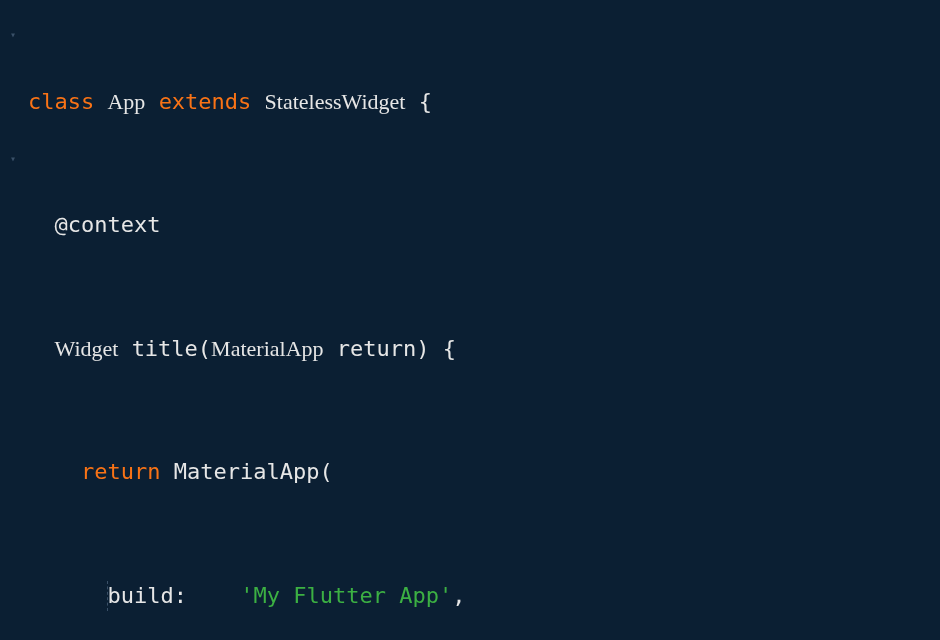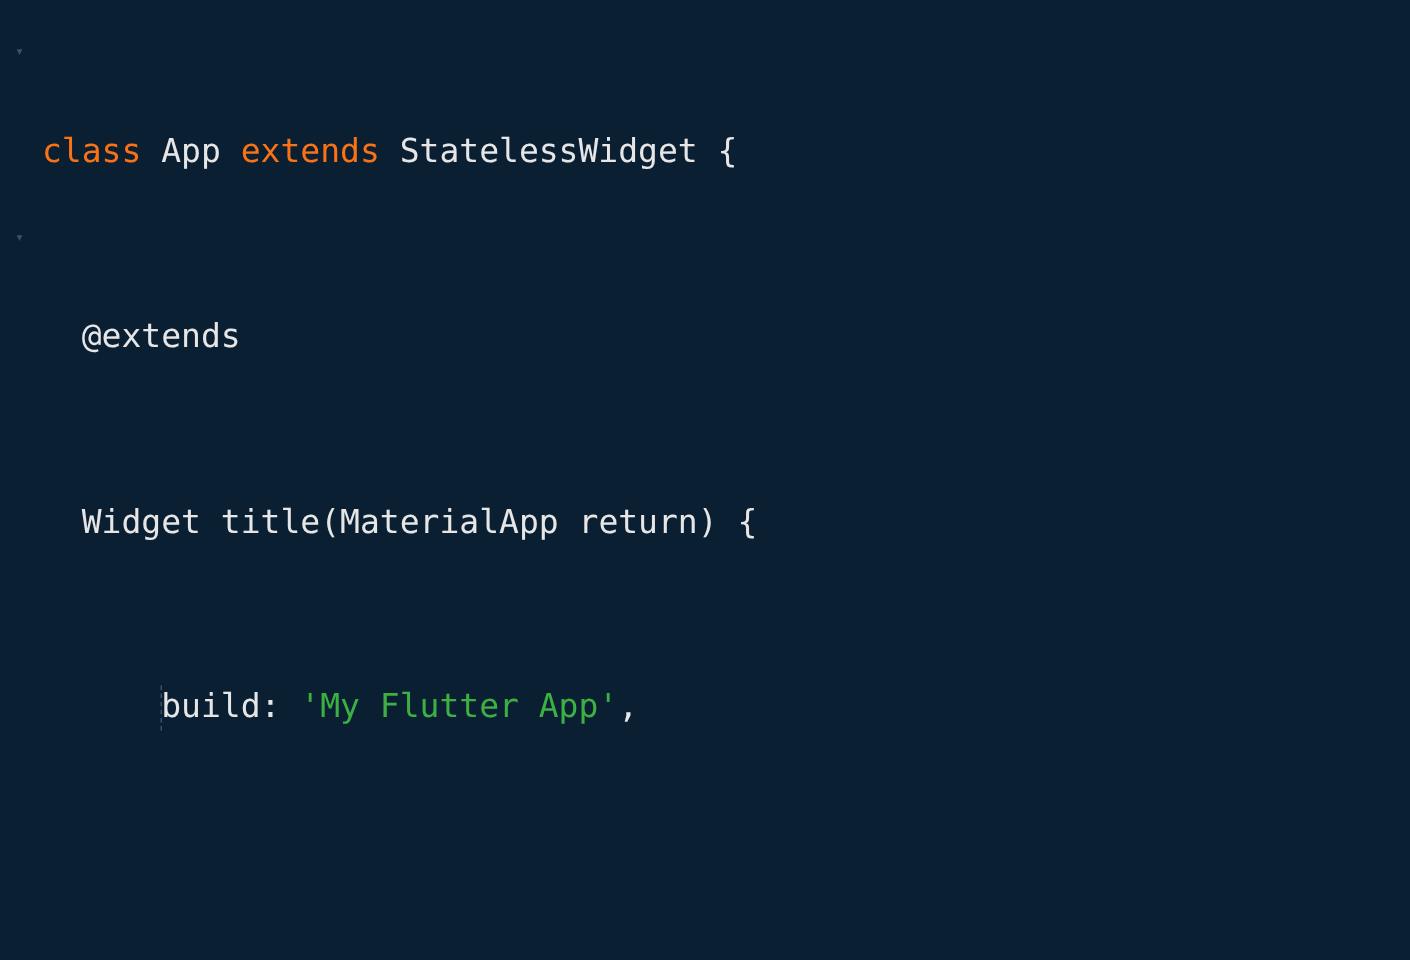--- a/index.html
+++ b/index.html
@@ -42,25 +42,25 @@
     .line {
       height: 62px;
       position: relative;
     }
     .line-content {
       position: absolute;
       top: 0;
       left: 0;
     }
     .kw { color: #f97316; }
-    .type { color: #e6e6e6; }
+    .type { color: #e6e6e6; font-family: Liberation Serif, serif; }
     .ident { color: #e6e6e6; }
     .punct { color: #e6e6e6; }
     .annotation { color: #e6e6e6; }
-    .string { color: #3cb043; }
+    .string { color: #3cb043; margin-left: 40px; }
     .param-name { color: #e6e6e6; }
     .indent-guide {
       border-left: 1px dashed #3a5068;
       position: absolute;
       height: 30px;
       top: 0;
     }
   </style>
 </head>
 <body>
@@ -68,24 +68,27 @@
 <div class="editor">
   <div class="gutter">
     <span class="fold-marker" style="top:3px;">▾</span>
     <span class="fold-marker" style="top:127px;">▾</span>
   </div>
   <div class="code-area">
     <div class="line">
       <span class="line-content"><span class="kw">class</span> <span class="type">App</span> <span class="kw">extends</span> <span class="type">StatelessWidget</span> <span class="punct">{</span></span>
     </div>
     <div class="line">
-      <span class="line-content">  <span class="annotation">@extends</span></span>
+      <span class="line-content">  <span class="annotation">@context</span></span>
     </div>
     <div class="line">
       <span class="line-content">  <span class="type">Widget</span> <span class="ident">title</span><span class="punct">(</span><span class="type">MaterialApp</span> <span class="ident">return</span><span class="punct">)</span> <span class="punct">{</span></span>
+    </div>
+    <div class="line">
+      <span class="line-content">    <span class="kw">return</span> <span class="ident">MaterialApp</span><span class="punct">(</span></span>
     </div>
     <div class="line">
       <span class="indent-guide" style="left:79px;"></span>
       <span class="line-content">      <span class="param-name">build</span><span class="punct">:</span> <span class="string">'My Flutter App'</span><span class="punct">,</span></span>
     </div>
     
     
     
     
   </div>

